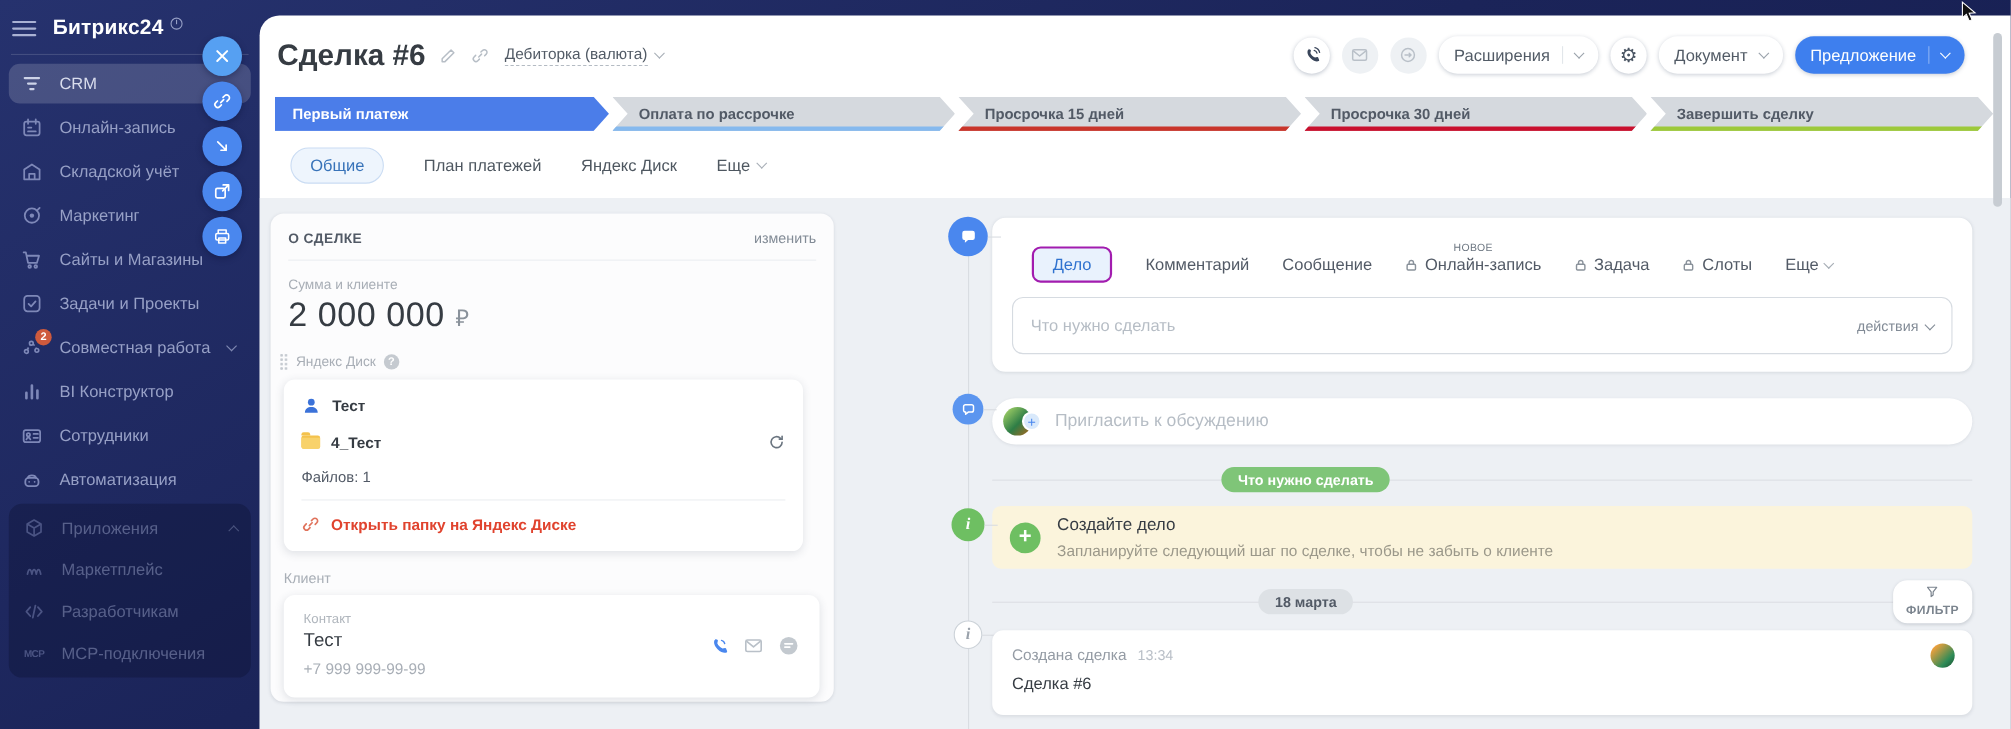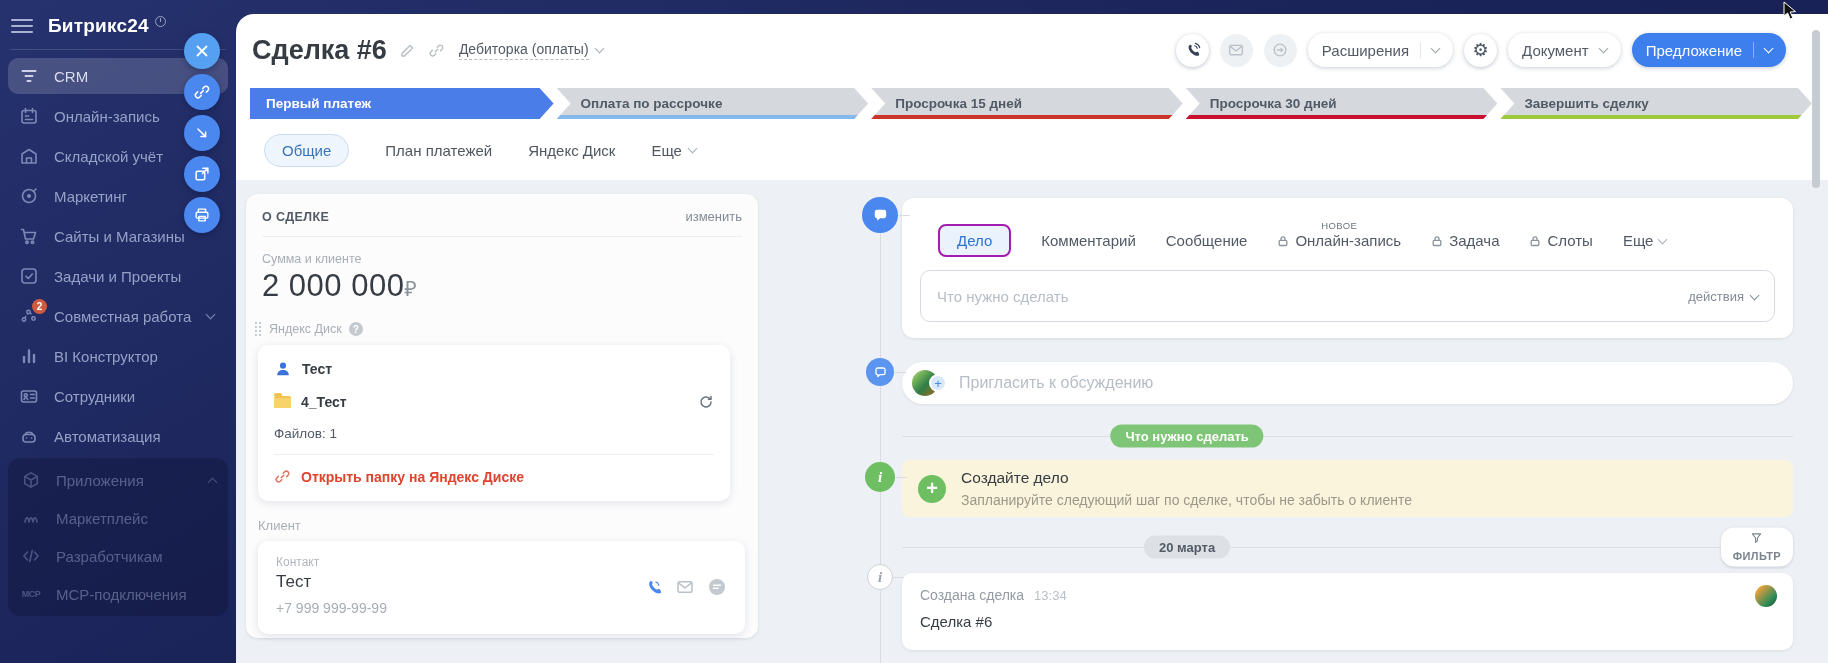--- a/index.html
+++ b/index.html
@@ -76,21 +76,21 @@
   .content { flex:1; min-height:0; background:#edf0f4; margin-top:12px; display:flex; padding:14px 0 0 10px; }
 
   
   .left-col { width:512px; flex:none; }
   .card-a { background:#fcfcfd; border-radius:12px; box-shadow:0 1px 3px rgba(60,70,90,.13); padding-bottom:4px; }
   .card-a-head { display:flex; align-items:center; padding:15px 16px 12px; }
   .sec-title { font-size:12.5px; font-weight:bold; letter-spacing:.4px; color:#525a66; }
   .edit-link { margin-left:auto; font-size:13px; color:#828b96; cursor:pointer; }
   .thin-div { height:1px; background:#eceef1; margin:0 16px; }
   .field-label { font-size:12.5px; color:#a8aeb6; margin:15px 16px 0; }
-  .amount-row { display:flex; align-items:baseline; margin:2px 16px 0; }
+  .amount-row { display:flex; align-items:baseline; gap:10px; margin:2px 16px 0; }
   .amount-val { font-size:31px; color:#363c43; letter-spacing:.5px; }
   .amount-cur { font-size:21px; color:#8a929b; }
   .ydisk-label-row { display:flex; align-items:center; gap:7px; margin:17px 16px 0 8px; }
   .drag-dots { width:8px; height:16px; background-image:radial-gradient(#c5cad0 1.1px, transparent 1.2px); background-size:4px 4px; }
   .q-circle { width:14px; height:14px; border-radius:50%; background:#c5cad0; color:#fff; font-size:10px; font-weight:bold; display:flex; align-items:center; justify-content:center; cursor:pointer; }
   .subcard { margin:8px 28px 14px 12px; background:#fff; border-radius:10px; box-shadow:0 2px 8px rgba(60,70,90,.14); padding:15px 16px 6px; }
   .sc-row { display:flex; align-items:center; gap:10px; }
   .sc-name { font-size:14px; font-weight:bold; color:#363c43; }
   .folder-ico { width:17px; height:12px; background:#f4c24c; border-radius:2px; position:relative; flex:none; }
   .folder-ico::before { content:''; position:absolute; left:0; top:-3px; width:8px; height:3px; background:#f4c24c; border-radius:2px 2px 0 0; }
@@ -365,21 +365,21 @@
         </svg>
     </span>
     <span class="h-ico">
       <svg width="17" height="17" viewBox="0 0 20 20" fill="none" stroke="currentColor" stroke-width="1.6" stroke-linecap="round">
           <path d="M8.5 11.5l3-3"></path>
           <path d="M10.8 6.2l1.7-1.7a2.8 2.8 0 0 1 4 4l-1.7 1.7"></path>
           <path d="M9.2 13.8l-1.7 1.7a2.8 2.8 0 0 1-4-4l1.7-1.7"></path>
         </svg>
     </span>
     <span class="pipeline-select">
-      <span class="pl">Дебиторка (оплаты)</span>
+      <span class="pl">Дебиторка (валюта)</span>
       <span class="chev"></span>
     </span>
 
     <div class="header-actions">
       <div class="hbtn-circle">
         <svg width="17" height="17" viewBox="0 0 20 20">
             <path d="M6 2.8l2.6 1c.4.2.6.6.5 1l-.6 2.4c1 2.3 2.7 4 5 5l2.4-.6c.4-.1.8.1 1 .5l1 2.6c.2.5 0 1-.5 1.2-1.7.8-5.1.5-8.6-3-3.5-3.5-3.8-6.9-3-8.6.2-.5.7-.7 1.2-.5z" fill="currentColor"></path>
             <path d="M12.6 4.4a4 4 0 0 1 3 3M13.4 1.6a6.8 6.8 0 0 1 5 5" stroke="currentColor" stroke-width="1.4" fill="none" stroke-linecap="round"></path>
           </svg>
       </div>
@@ -610,21 +610,21 @@
 
         <div class="hint-card">
           <span class="plus-green">+</span>
           <div>
             <div class="hint-title">Создайте дело</div>
             <div class="hint-sub">Запланируйте следующий шаг по сделке, чтобы не забыть о клиенте</div>
           </div>
         </div>
 
         <div class="tl-divider" style="margin-top:18px">
-          <span class="tl-pill pill-date">20 марта</span>
+          <span class="tl-pill pill-date">18 марта</span>
           <span class="filter-btn">
             <svg width="11" height="11" viewBox="0 0 12 12">
                 <path d="M1.5 1.5h9L7 6v3.2L5 10.7V6z" fill="none" stroke="currentColor" stroke-width="1.2" stroke-linejoin="round"></path>
               </svg>
             <span>ФИЛЬТР</span>
           </span>
         </div>
 
         <div class="entry-card">
           <div class="entry-head">

